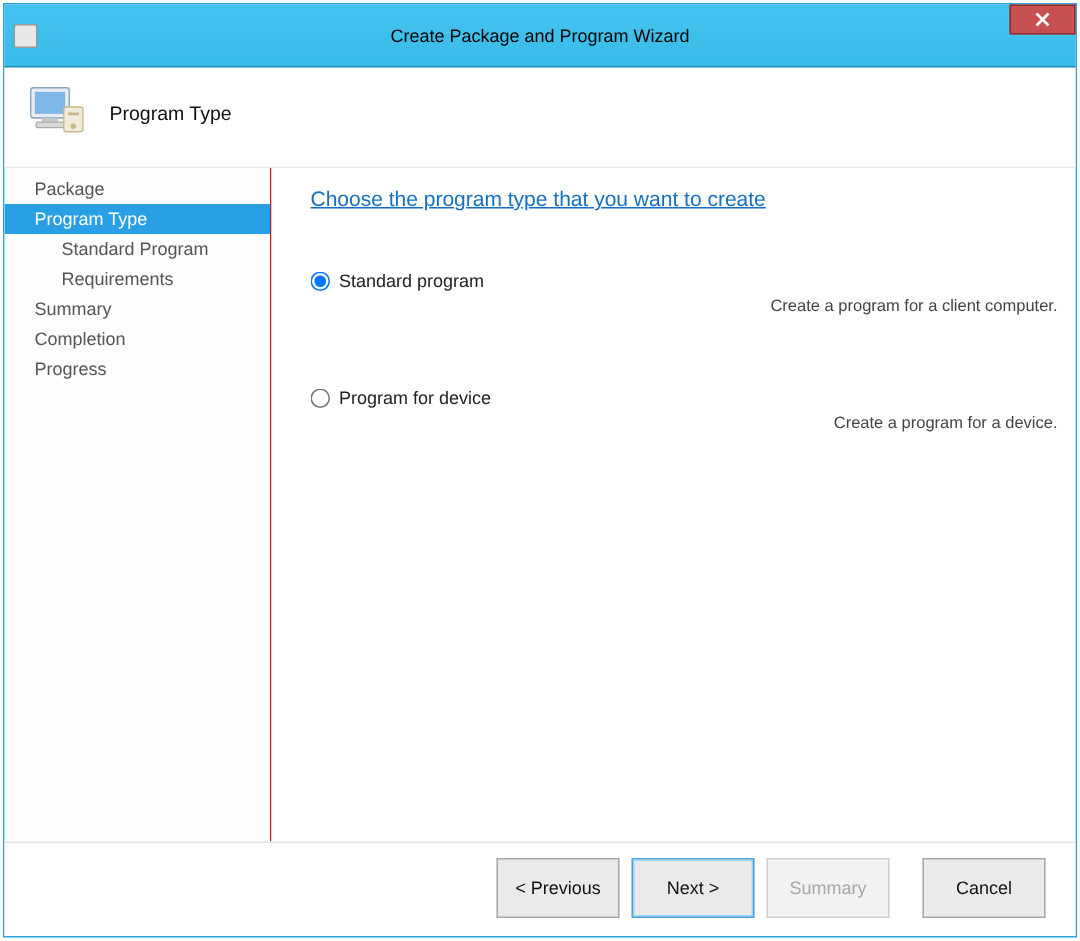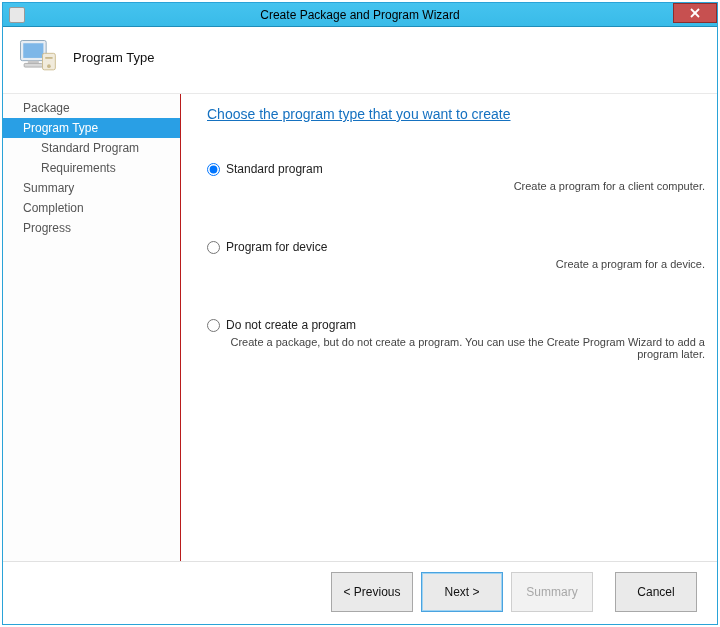--- a/index.html
+++ b/index.html
@@ -8,21 +8,21 @@
     width: 716px;
     height: 623px;
     margin: 2px;
     border: 1px solid #2aa3d8;
     background: #fff;
     display: flex;
     flex-direction: column;
     position: relative;
   }
   .titlebar {
-    height: 24px;
+    height: 42px;
     background: linear-gradient(#45c3ef, #39bbe8);
     display: flex;
     align-items: center;
     position: relative;
     border-bottom: 1px solid #1f8db9;
   }
   .title-icon {
     width: 16px; height: 16px;
     margin: 0 6px;
     background: #e8e8e8;
@@ -190,27 +190,20 @@
             </label>
             <div class="option-desc">Create a program for a client computer.</div>
           </div>
           <div class="option">
             <label class="radio-row">
               <input type="radio" name="ptype" style="">
               <span>Program for device</span>
             </label>
             <div class="option-desc">Create a program for a device.</div>
           </div>
-          <div class="option">
-            <label class="radio-row">
-              <input type="radio" name="ptype" style="">
-              <span>Do not create a program</span>
-            </label>
-            <div class="option-desc">Create a package, but do not create a program. You can use the Create Program Wizard to add a program later.</div>
-          </div>
         </div>
     </div>
 
   </div>
 
   <div class="footer">
     <button class="btn">&lt; Previous</button>
     <button class="btn default">Next &gt;</button>
     <button class="btn disabled">Summary</button>
     <span class="spacer"></span>

